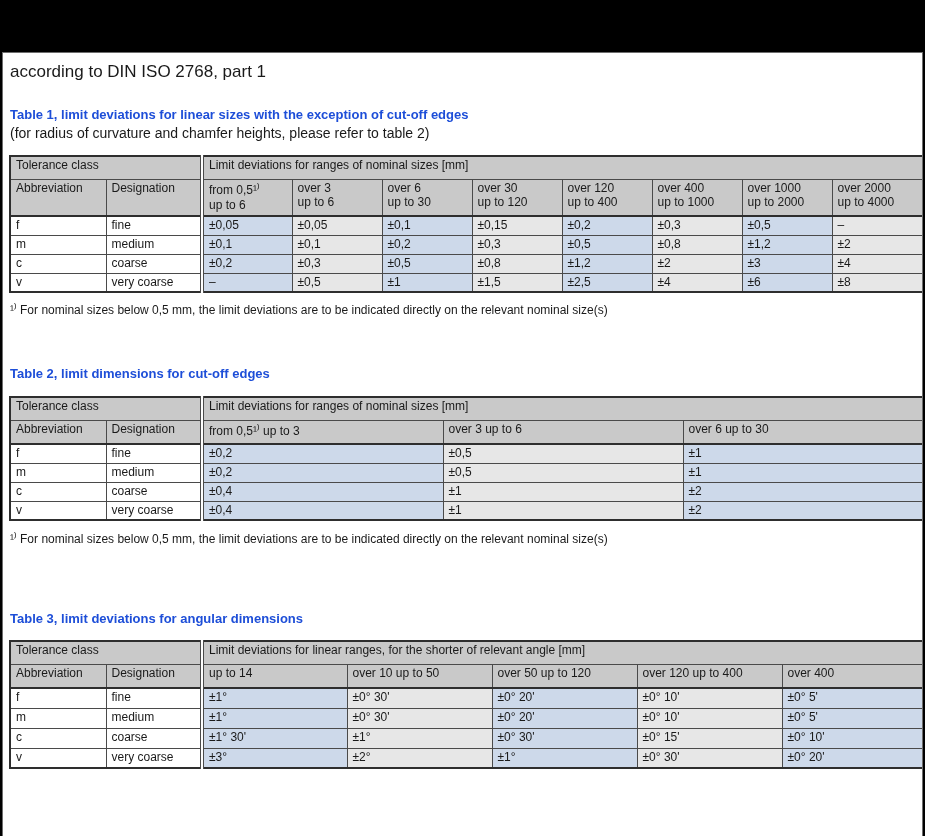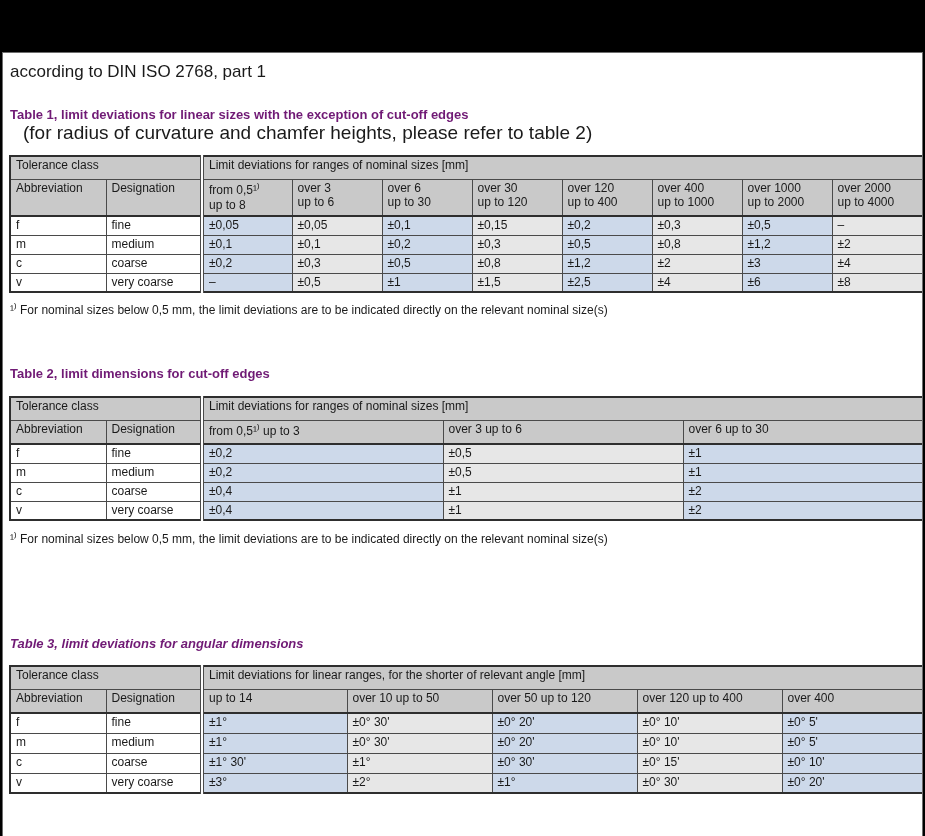--- a/index.html
+++ b/index.html
@@ -21,28 +21,28 @@
     overflow: hidden;
   }
   .doc-title {
     font-size: 17px;
     line-height: 22px;
     margin: 0 0 0 1px;
   }
   .tbl-heading {
     font-size: 13px;
     font-weight: bold;
-    color: #701a75;
+    color: #1d4ed8;
     line-height: 18px;
     margin-left: 1px;
   }
   .tbl-subheading {
-    font-size: 19px;
+    font-size: 14px;
     line-height: 18px;
-    margin-left: 14px;
+    margin-left: 1px;
   }
   .footnote {
     font-size: 12px;
     line-height: 14px;
     margin-left: 1px;
   }
   table {
     border-collapse: collapse;
     table-layout: fixed;
     width: 913px;
@@ -67,21 +67,21 @@
   thead tr.cols-row { border-bottom: 2px solid #2e2e2e; }
   .t1 thead tr.cols-row { height: 37px; }
   .t2 thead tr.cols-row, .t3 thead tr.cols-row { height: 24px; }
   .t3 tbody tr { height: 20px; }
   .mt-title-gap { margin-top: 23px; }
   .mt-table1 { margin-top: 13px; }
   .mt-fn1 { margin-top: 10px; }
   .mt-h2 { margin-top: 48px; }
   .mt-table2 { margin-top: 13px; }
   .mt-fn2 { margin-top: 11px; }
-  .mt-h3 { margin-top: 89px; font-style: italic; }
+  .mt-h3 { margin-top: 64px; }
   .mt-table3 { margin-top: 12px; }
 </style>
 </head>
 <body>
 
 <div class="page">
 
   <div class="doc-title">according to DIN ISO 2768, part 1</div>
 
   <div class="tbl-heading mt-title-gap">Table 1, limit deviations for linear sizes with the exception of cut-off edges</div>
@@ -102,21 +102,21 @@
     </colgroup>
     <thead>
       <tr class="group-row">
         <th colspan="2">Tolerance class</th>
         <th colspan="8" class="sep">Limit deviations for ranges of nominal sizes [mm]</th>
       </tr>
       <tr class="cols-row">
           <th>Abbreviation</th>
           <th>Designation</th>
           <th class="sep">from 0,5¹⁾
-up to 8</th>
+up to 6</th>
           <th>over 3
 up to 6</th>
           <th>over 6
 up to 30</th>
           <th>over 30
 up to 120</th>
           <th>over 120
 up to 400</th>
           <th>over 400
 up to 1000</th>

